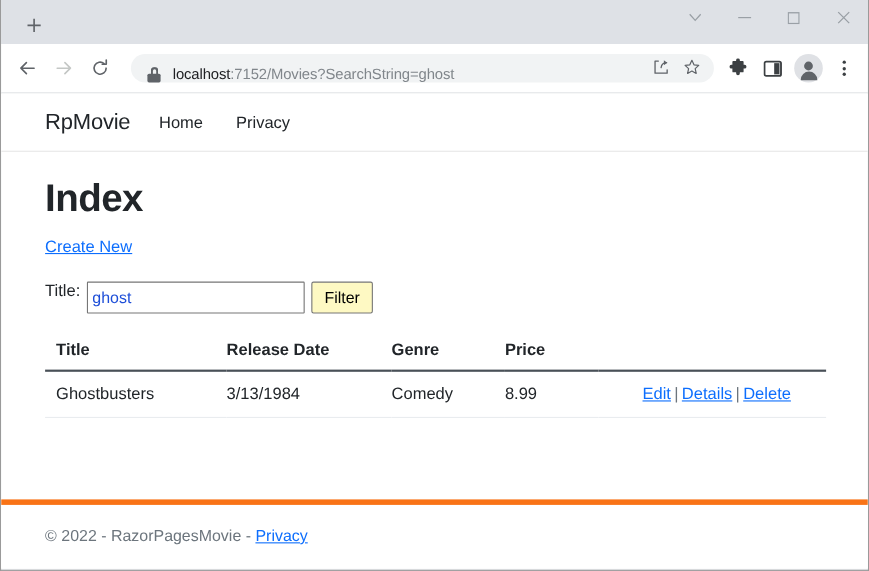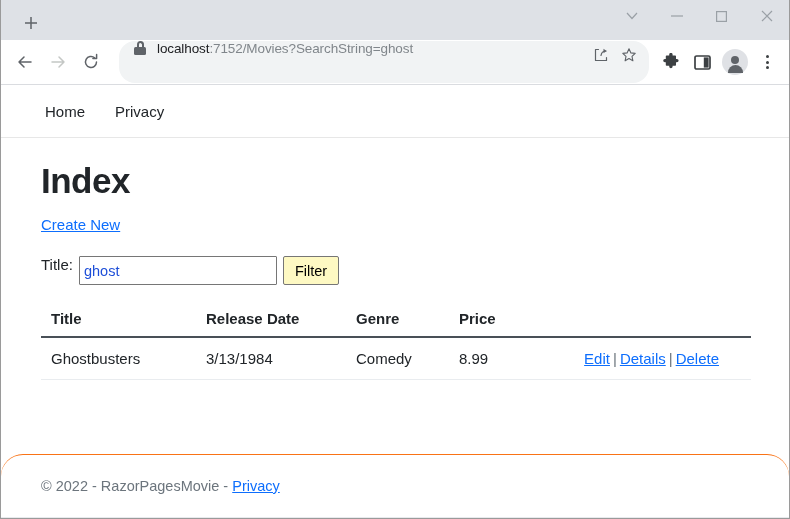--- a/index.html
+++ b/index.html
@@ -113,25 +113,25 @@
     display: flex; align-items: center; justify-content: center;
     border-radius: 50%;
     flex: 0 0 auto;
     color: #5f6368;
   }
   .navbtn.disabled { color: #c4c7c5; }
   .navbtn.spacer { width: 6px; }
 
   .omnibox {
     flex: 1 1 auto;
-    height: 42px;
+    height: 26px;
     background: #f1f3f4;
     border-radius: 16px;
     display: flex;
-    align-items: flex-start;
+    align-items: flex-end;
     padding: 0 6px 0 14px;
     margin: 0 6px 0 4px;
     min-width: 0;
   }
   .lock {
     width: 14px; height: 14px;
     flex: 0 0 auto;
     margin-right: 10px;
     position: relative;
   }
@@ -306,26 +306,25 @@
   .c-date   { width: 150px; }
   .c-genre  { width: 103px; }
   .c-price  { width: 85px; }
   .c-acts   { text-align: right; padding-right: 32px !important; }
   .sep { color: #6c757d; margin: 0 3px; }
 
   .footer {
     position: absolute;
     left: 0; right: 0; bottom: 0;
     height: 63px;
-    border-top: 1px solid #f97316;
+    border-top: 5px solid #f97316;
     display: flex;
     align-items: center;
     padding: 0 40px;
     background: #fff;
-    border-radius: 22px;
   }
   .footer-text {
     font-size: 14.5px;
     color: #6c757d;
   }
   .footer-text a { color: #0d6efd; text-decoration: underline; }
 </style>
 </head>
 <body>
 
@@ -421,20 +420,21 @@
     <div class="kebab">
       <i></i>
         <i></i>
         <i></i>
     </div>
   </div>
 
   <div class="viewport">
 
     <div class="sitenav">
+      <span class="brand">RpMovie</span>
       <span class="navlink">Home</span>
       <span class="navlink">Privacy</span>
     </div>
 
     <div class="content">
       <h1 class="page-title">Index</h1>
 
       <div class="create-row">
         <a class="link" href="#">Create New</a>
       </div>

